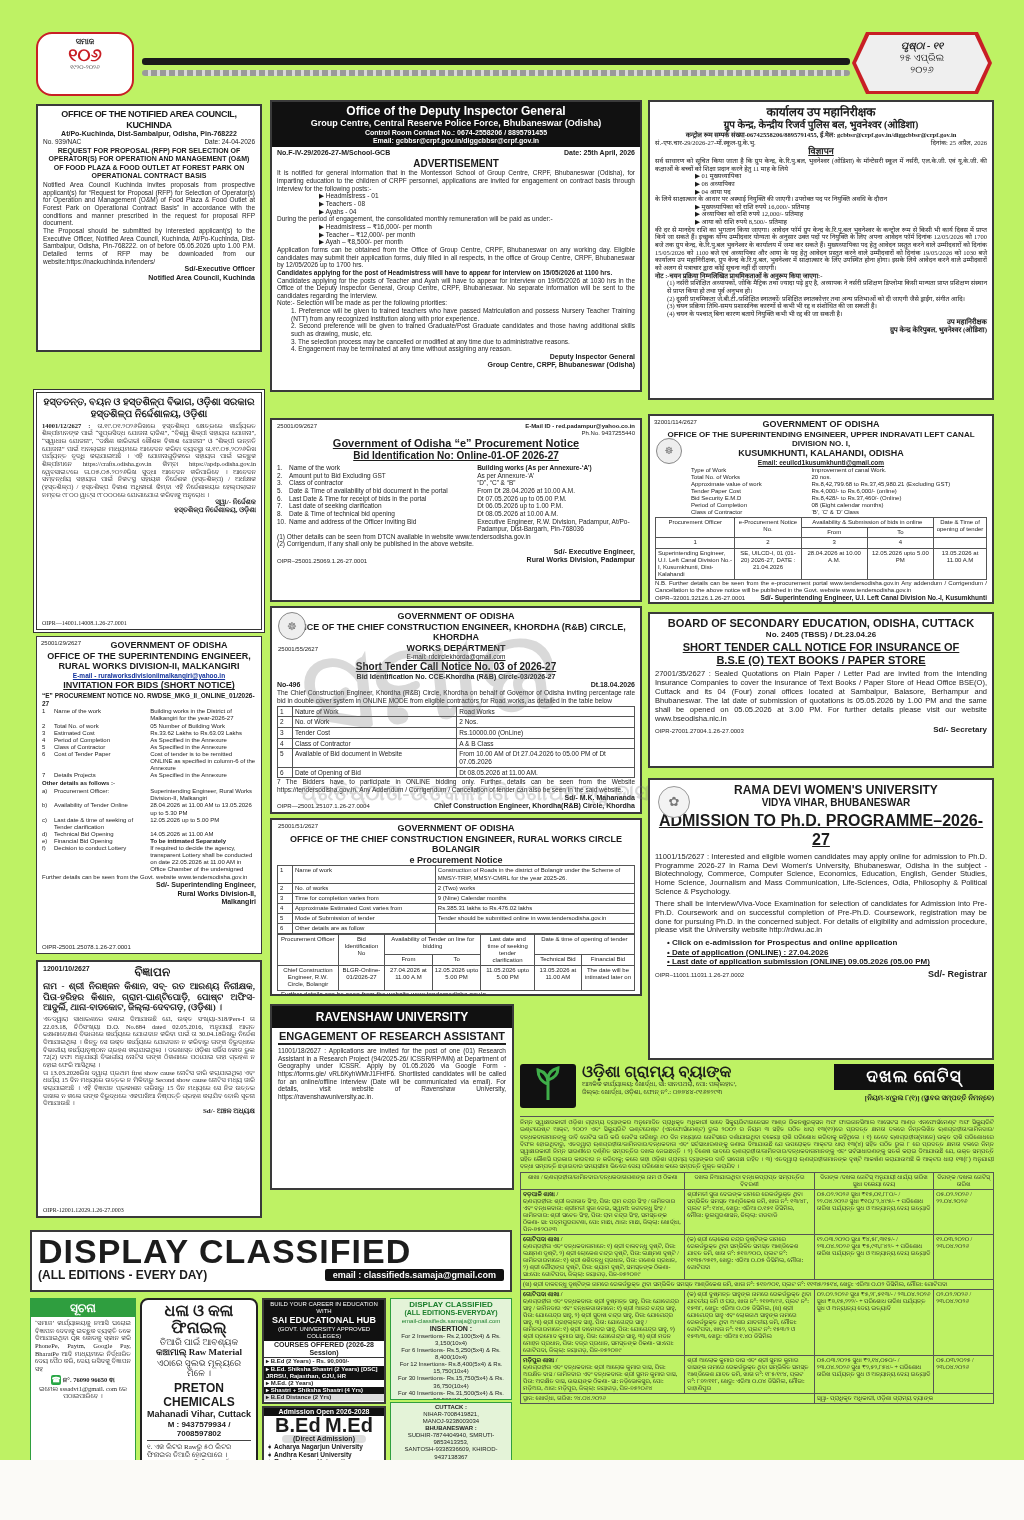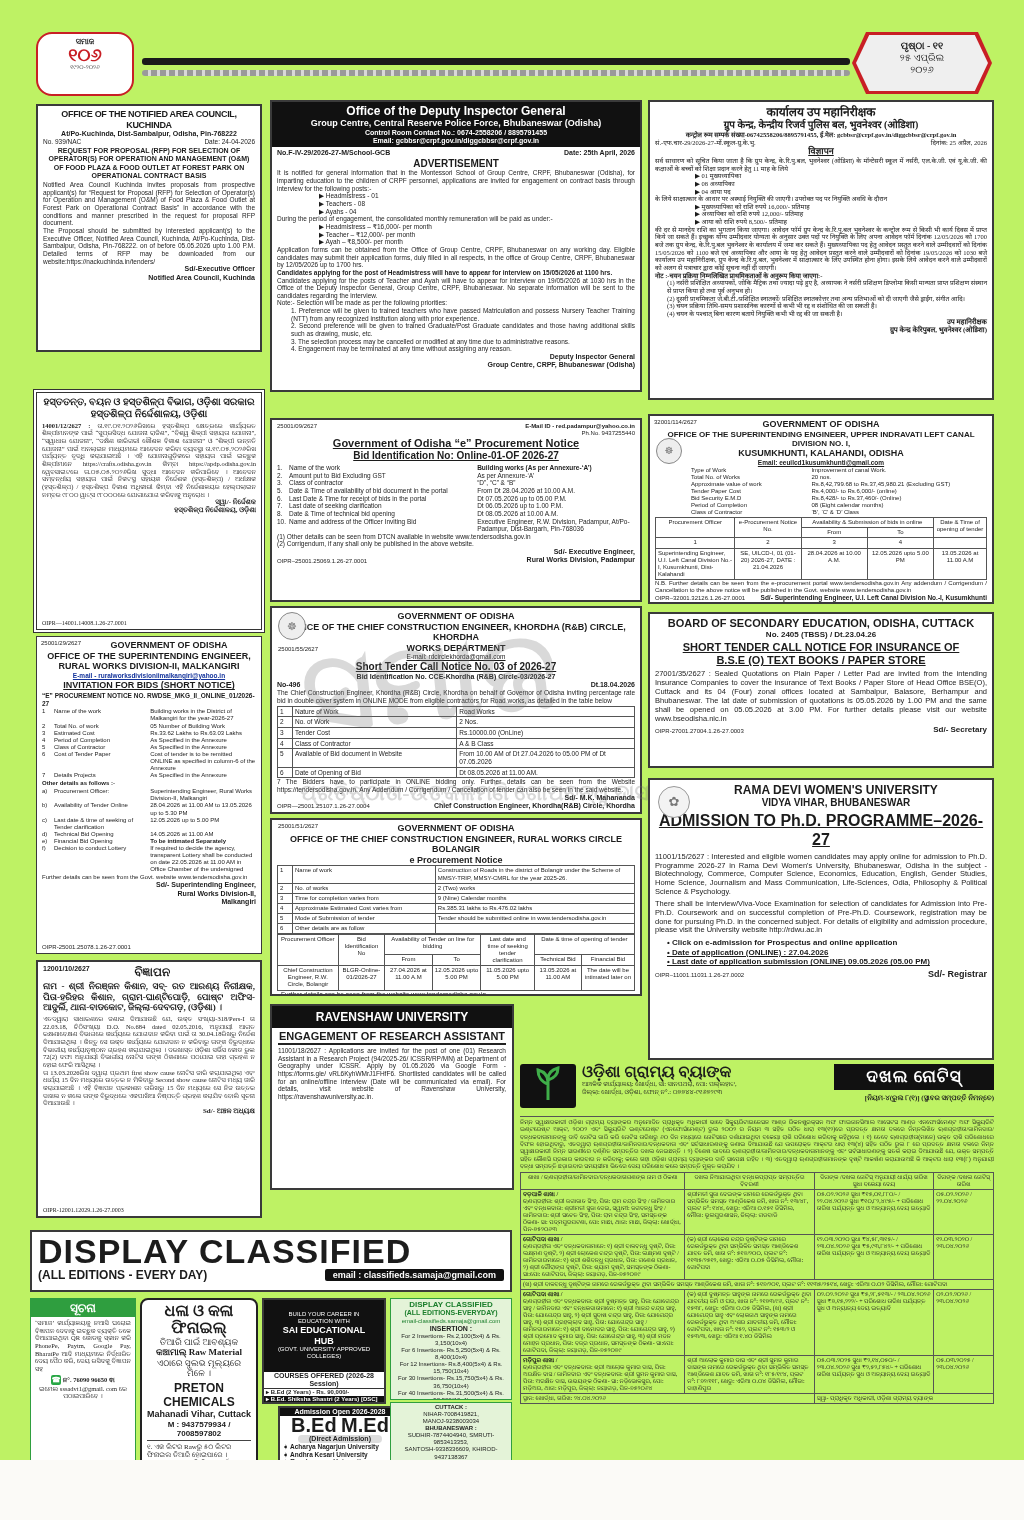--- a/index.html
+++ b/index.html
@@ -33,21 +33,21 @@
   <div style="position:absolute;left:0;top:0;width:1024px;height:98px;">
     <div style="position:absolute;left:36px;top:32px;width:94px;height:60px;border:2px solid #c81f25;border-radius:16px;background:#fff;text-align:center;line-height:1;">
       <div class="fs8 b" style="margin-top:4px;">ସମାଜ</div>
       <div class="fs18 b" style="color:#c81f25;">୧୦୬</div>
       <div class="fs6" style="color:#444;">୧୯୨୦-୨୦୨୬</div>
     </div>
     <div style="position:absolute;left:142px;top:58px;width:708px;height:7px;background:#1a1a1a;border-radius:3px;"></div>
     <div style="position:absolute;left:142px;top:70px;width:708px;height:6px;background:repeating-linear-gradient(90deg,#9a9a9a 0 6px,#d9d9d9 6px 9px);border-radius:3px;"></div>
     <div style="position:absolute;left:852px;top:32px;width:140px;height:62px;background:#c81f25;clip-path:polygon(10% 0,90% 0,100% 50%,90% 100%,10% 100%,0 50%);">
       <div style="position:absolute;left:4px;top:3px;right:4px;bottom:3px;background:#efefef;clip-path:polygon(10% 0,90% 0,100% 50%,90% 100%,10% 100%,0 50%);text-align:center;">
-        <div class="fs10 b" style="margin-top:5px;">ପୃଷ୍ଠା - ୧୧</div>
+        <div class="fs10 b" style="margin-top:5px;font-style:italic;">ପୃଷ୍ଠା - ୧୧</div>
         <div class="fs10">୨୫ ଏପ୍ରିଲ</div>
         <div class="fs10">୨୦୨୬</div>
       </div>
     </div>
   </div>
 
   <div class="box sans" style="left:36px;top:104px;width:226px;height:248px;border-width:2px;">
     <div class="fs9 b c" style="letter-spacing:-.3px;">OFFICE OF THE NOTIFIED AREA COUNCIL, KUCHINDA</div>
     <div class="fs7 b c">At/Po-Kuchinda, Dist-Sambalpur, Odisha, Pin-768222</div>
     <div class="split fs65">
@@ -547,35 +547,35 @@
     <div class="fs9 b c sans">Mahanadi Vihar, Cuttack</div>
     <div class="fs8 b c sans" style="border-bottom:1px solid #444;padding-bottom:1px;">M : 9437579934 / 7008597802</div>
     <div class="fs7" style="margin-top:2px;">୧.  ଏକ ଲିଟର Rawରୁ ୫୦ ଲିଟର ଫିନାଇଲ ତିଆରି ହୋଇପାରେ ।</div>
     <div class="fs7">୨.  ୧୫ ଟଙ୍କା ପ୍ରତି ଲିଟର ଖର୍ଚ୍ଚ ପଡେ ।</div>
     <div class="fs7">୩.  ସୁଗନ୍ଧ ପ୍ରଦାନ ପାଇଁ Scentଯୁକ୍ତ ।</div>
     <div class="fs65" style="margin-top:2px;">ବି.ଦ୍ର.: ଅଗ୍ରିମ ଟଙ୍କା କୋରିଅର ଅଥବା ସ୍ପିଡ଼ ପୋଷ୍ଟ ଦ୍ୱାରା ପଠାଯାଇପାରିବ ।</div>
   </div>
 
   <div style="position:absolute;left:262px;top:1298px;width:124px;height:214px;">
     <div class="box sans" style="position:relative;left:0;top:0;width:124px;height:106px;border-width:2px;padding:0;">
-      <div class="blackband c" style="padding:11px;">
+      <div class="blackband c" style="padding:1px;">
         <div class="fs6">BUILD YOUR CAREER IN EDUCATION WITH</div>
         <div class="fs9 b">SAI EDUCATIONAL HUB</div>
         <div class="fs6">(GOVT. UNIVERSITY APPROVED COLLEGES)</div>
       </div>
       <div class="fs7 b c" style="border-bottom:1px solid #333;">COURSES OFFERED (2026-28 Session)</div>
       <div class="fs6 b" style="padding:0 2px;">▸ B.Ed (2 Years)            -  Rs.  90,000/-</div>
       <div class="fs6 b blackband" style="padding:0 2px;">▸ B.Ed. Shiksha Shastri (2 Years) [DSC] JRRSU, Rajasthan, GJU, HR</div>
       <div class="fs6 b" style="padding:0 2px;">▸ M.Ed. (2 Years)</div>
       <div class="fs6 b blackband" style="padding:0 2px;">▸ Shastri + Shiksha Shastri (4 Yrs)</div>
       <div class="fs6 b" style="padding:0 2px;background:#ddd;">▸ B.Ed Distance (2 Yrs)</div>
       <div class="fs6" style="padding:0 2px;">•  CRSU, Kurukshetra University</div>
 
     </div>
-    <div class="box sans" style="position:relative;left:16px;top:2px;width:124px;height:104px;border-width:2px;padding:0;">
+    <div class="box sans" style="position:relative;left:0;top:2px;width:124px;height:104px;border-width:2px;padding:0;">
       <div class="fs7 b c blackband">Admission Open 2026-2028</div>
       <div class="c" style="line-height:.9;">
         <span class="b" style="font-size:20px;">B.Ed</span>
         <span class="b" style="font-size:20px;">M.Ed</span>
       </div>
       <div class="fs7 b c" style="background:#ddd;border-radius:6px;width:70%;margin:0 auto;">(Direct Admission)</div>
       <div class="fs65 b" style="padding:0 3px;">➧ Acharya Nagarjun University</div>
       <div class="fs65 b" style="padding:0 3px;">➧ Andhra Kesari University</div>
       <div class="fs65 b" style="padding:0 3px;">➧ Rayalaseema University</div>
       <div class="fs6 i c">(NCTE, Equivalent of Odisha Govt.)</div>

